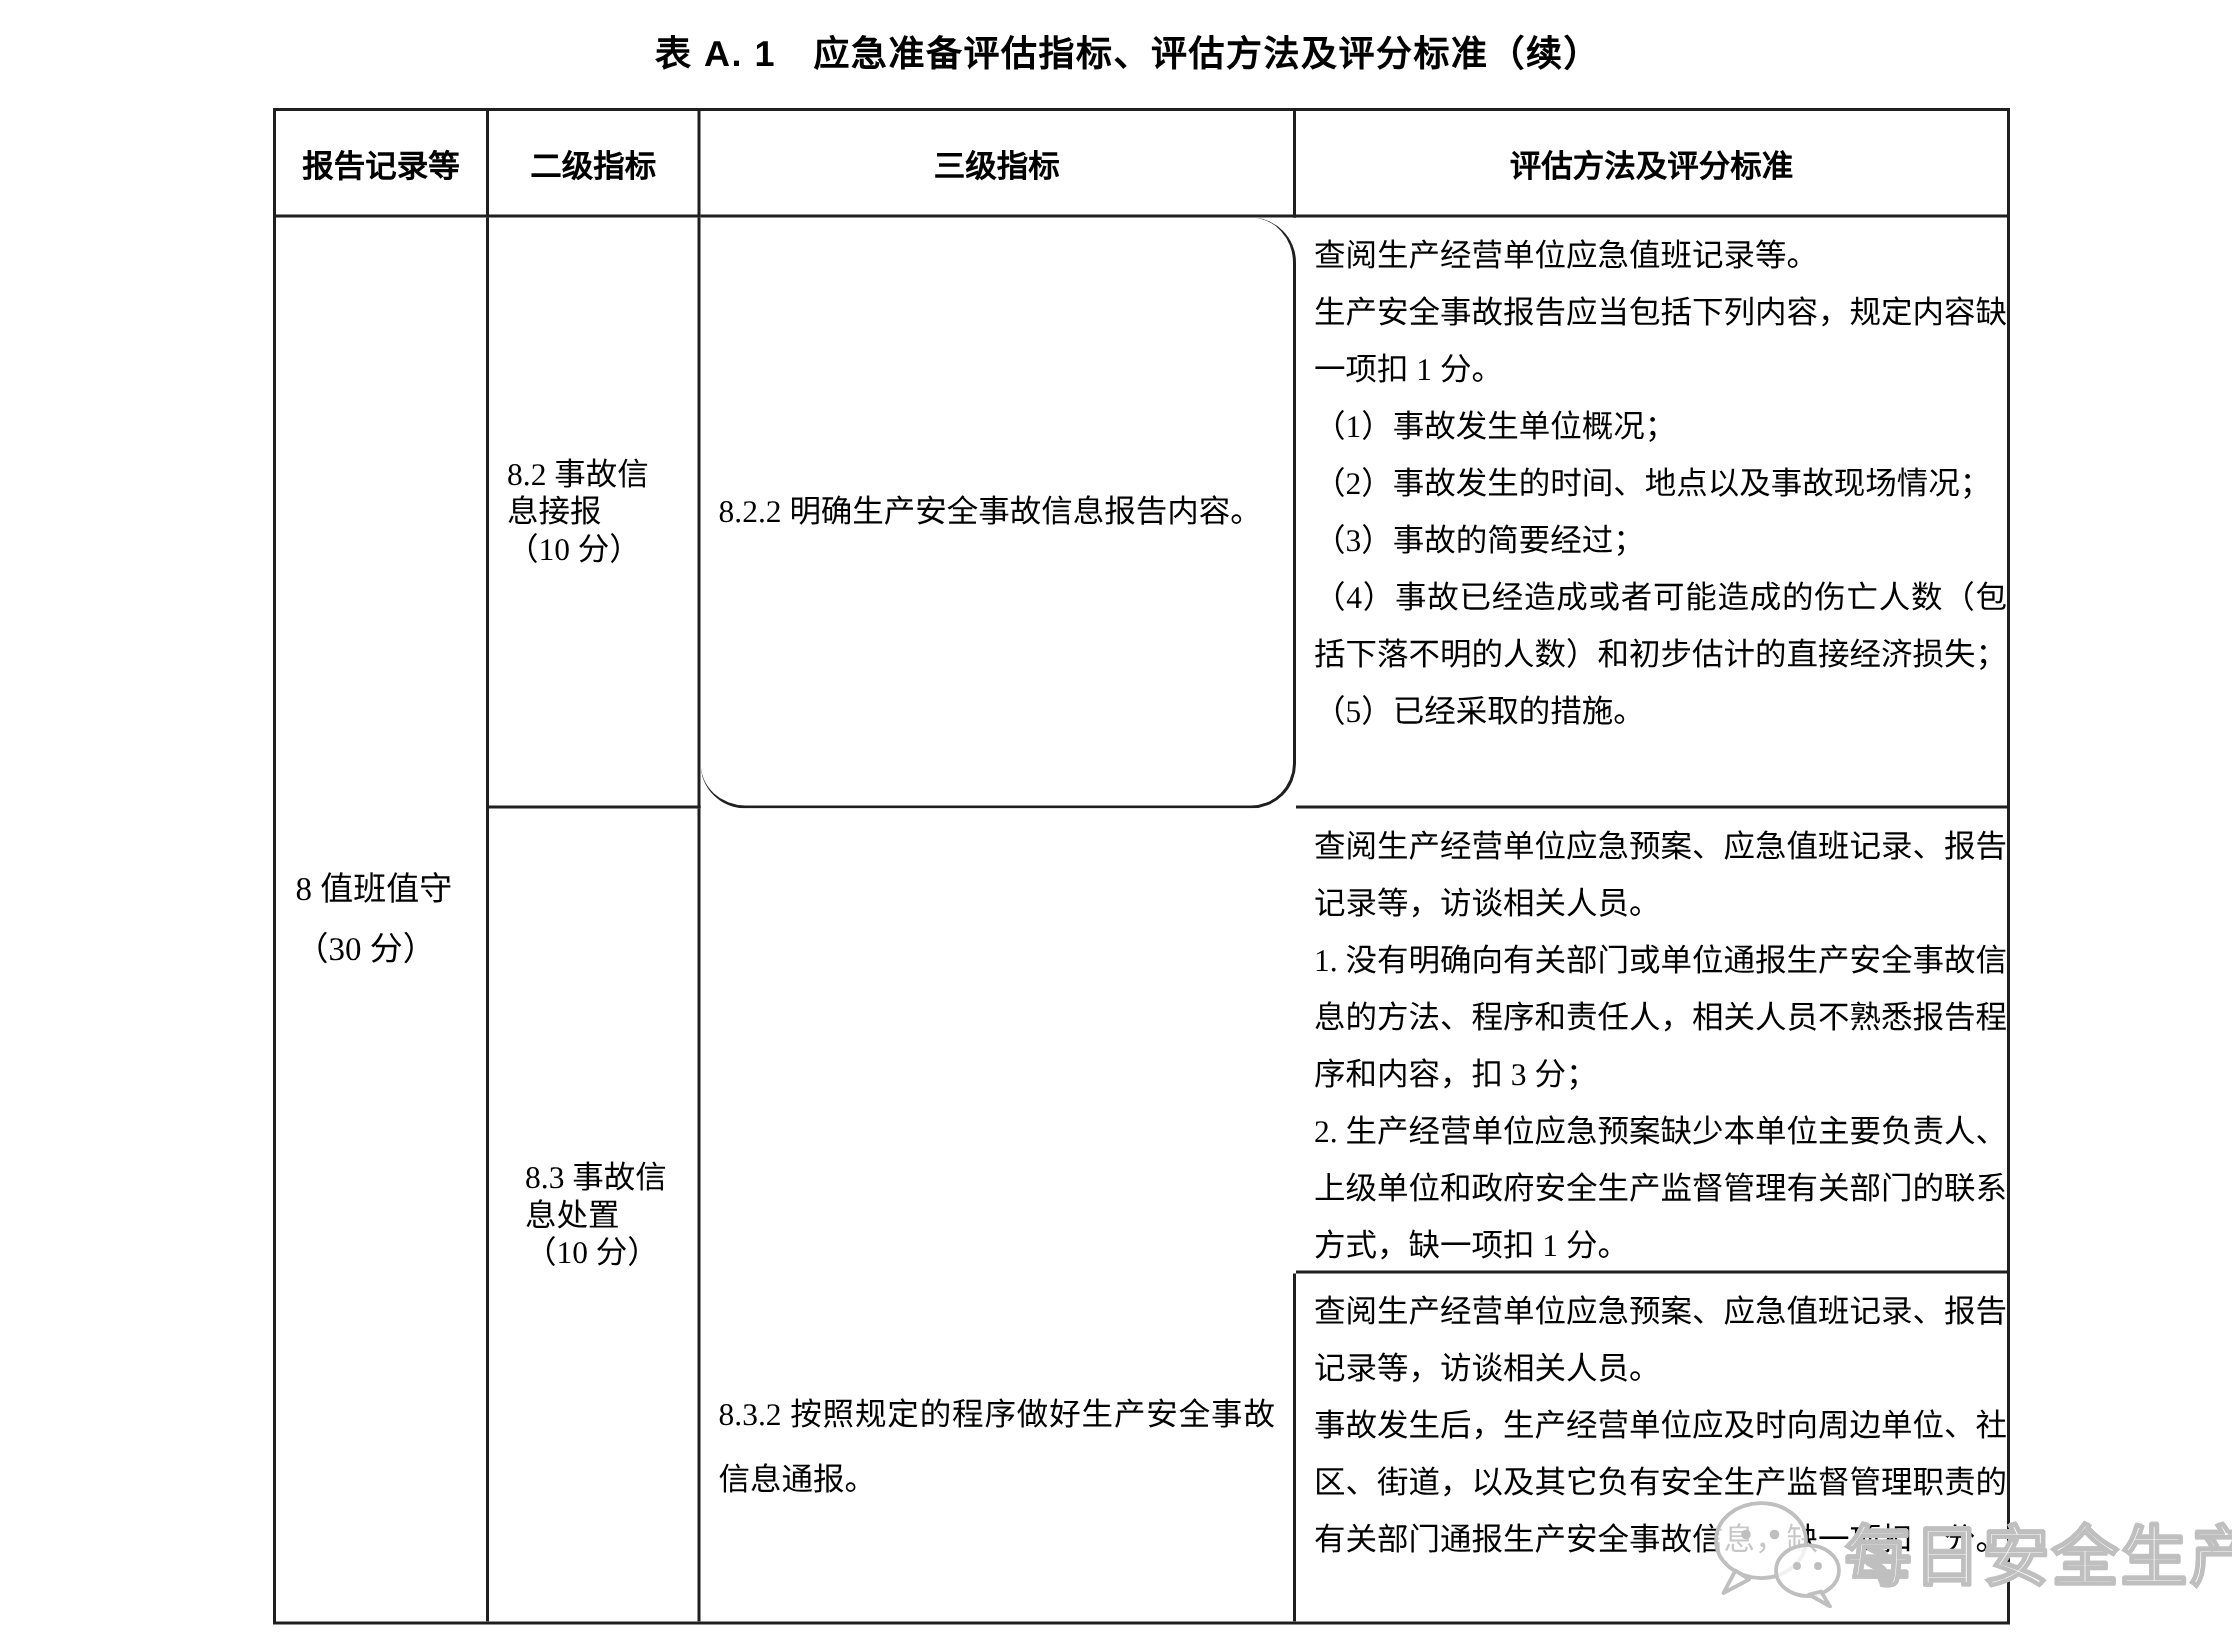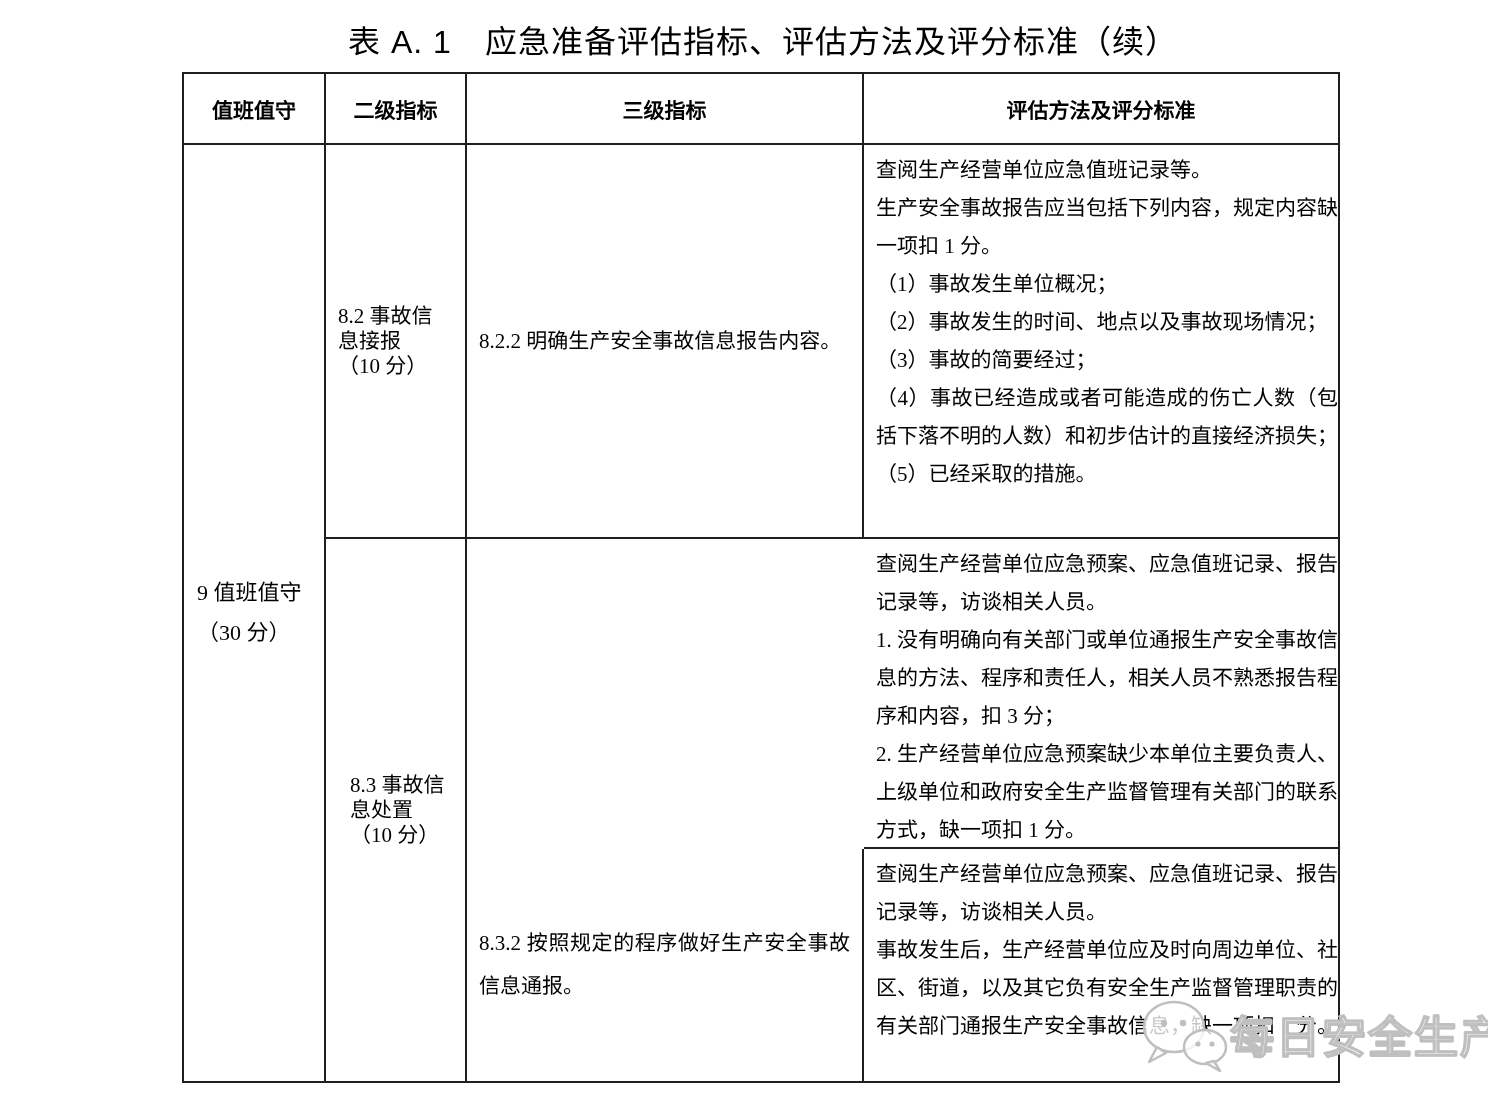--- a/index.html
+++ b/index.html
@@ -6,24 +6,24 @@
   html,body { background:#fff; }
   body {
     position:relative;
     width:1488px; height:1100px;
     overflow:hidden;
     color:#000;
     font-family:"Liberation Serif","DejaVu Serif",serif;
   }
 
   .doc-title{
-    position:absolute; left:184px; top:16px; width:1158px;
+    position:absolute; left:173px; top:16px; width:1158px;
     text-align:center;
     font-family:"Liberation Sans","DejaVu Sans",sans-serif;
-    font-weight:normal; font-size:32px; letter-spacing:1px;
+    font-weight:bold; font-size:24px; letter-spacing:1px;
     white-space:pre;
   }
 
   .eval-table{
     position:absolute; left:182px; top:72px; width:1158px; height:1011px;
     display:grid;
     grid-template-columns:142px 141px 397px 1fr;
     grid-template-rows:71px 394px 310px 1fr;
     border:2px solid #1f1f1f;
     background:#fff;
@@ -49,21 +49,21 @@
     font-size:22px; line-height:40px; white-space:pre-line;
   }
   .c-l2a{ grid-row:2; grid-column:2; }
   .c-l2b{ grid-row:3/5; grid-column:2;margin-left:12px; }
   .c-l2a,.c-l2b{
     display:flex; flex-direction:column; justify-content:center;
     padding:0 6px 0 12px;
     font-size:21px; line-height:25px; white-space:pre-line;
   }
 
-  .c-l3a{ grid-row:2; grid-column:3; }
+  .c-l3a{ grid-row:2; grid-column:3;border-radius:30px; }
   .c-l3b{ grid-row:3; grid-column:3; }
   .c-l3c{ grid-row:4; grid-column:3; }
   .c-l3a,.c-l3b,.c-l3c{
     display:flex; flex-direction:column; justify-content:center;
     padding:0 12px;
     font-size:21px; line-height:43px;
     text-align:justify;
   }
 
   .c-m1{ grid-row:2; grid-column:4; }
@@ -91,26 +91,26 @@
       0 1px 0 #c6c6c6, 0 -1px 0 #c6c6c6;
     white-space:nowrap;
   }
 </style>
 </head>
 <body>
 
 <div class="doc-title">表 A. 1　应急准备评估指标、评估方法及评分标准（续）</div>
 
 <div class="eval-table">
-  <div class="cell th h1">值班值守</div>
+  <div class="cell th h1">报告记录等</div>
   <div class="cell th h2">二级指标</div>
   <div class="cell th h3">三级指标</div>
   <div class="cell th h4 no-r">评估方法及评分标准</div>
 
-  <div class="cell c-l1 no-b">9 值班值守
+  <div class="cell c-l1 no-b">8 值班值守
 （30 分）</div>
 
   <div class="cell c-l2a">8.2 事故信
 息接报
 （10 分）</div>
   <div class="cell c-l2b no-b">8.3 事故信
 息处置
 （10 分）</div>
 
   <div class="cell c-l3a">8.2.2 明确生产安全事故信息报告内容。</div>

